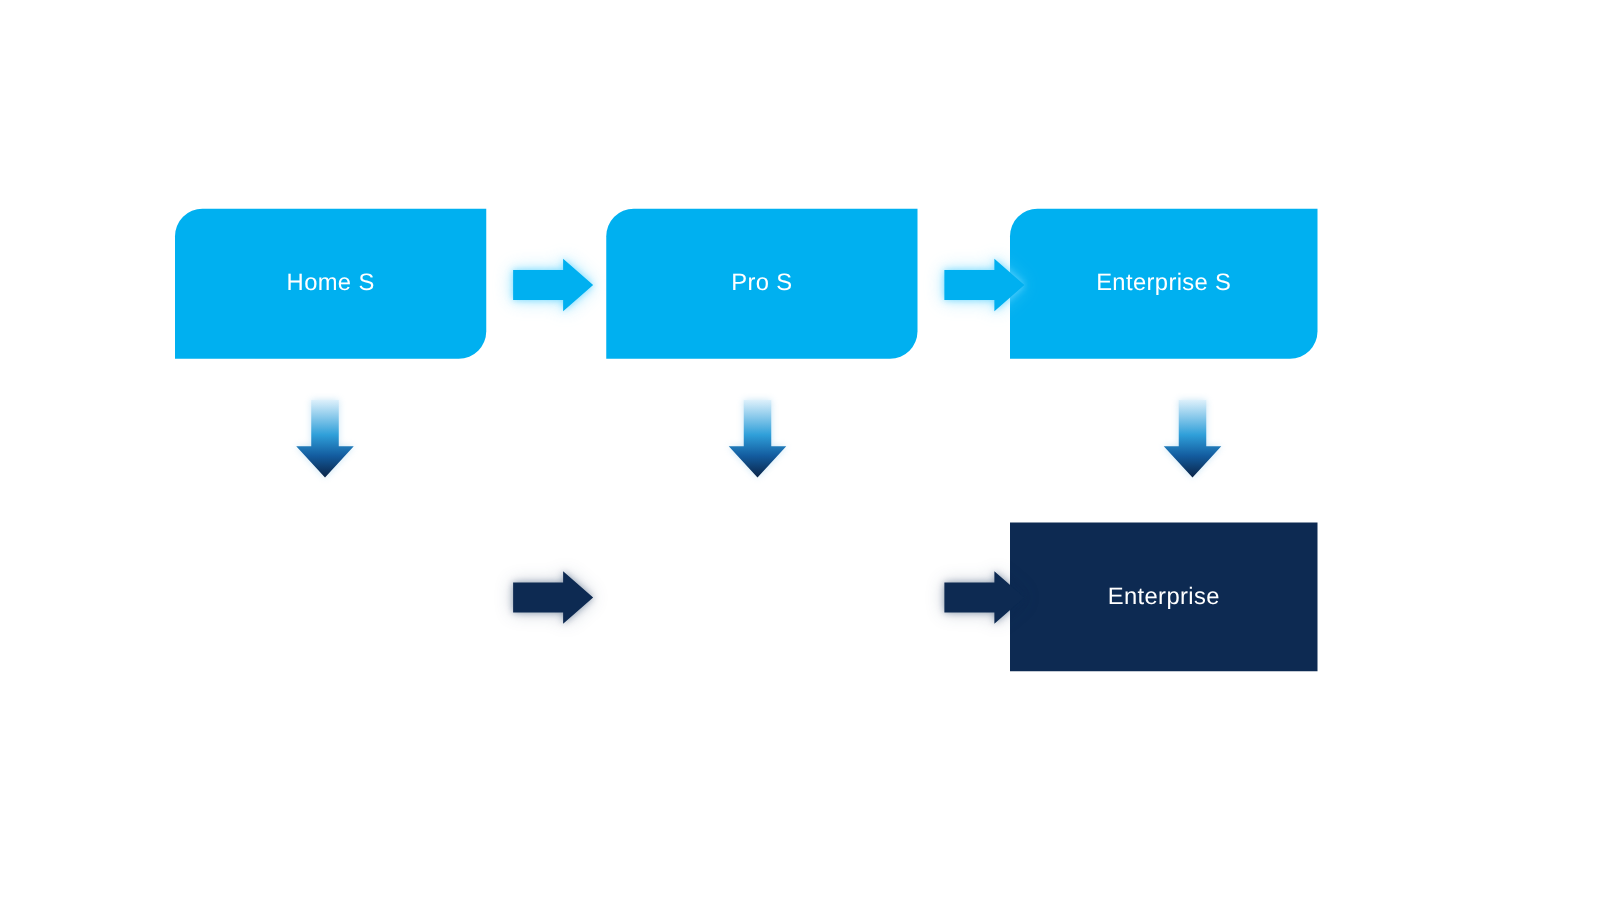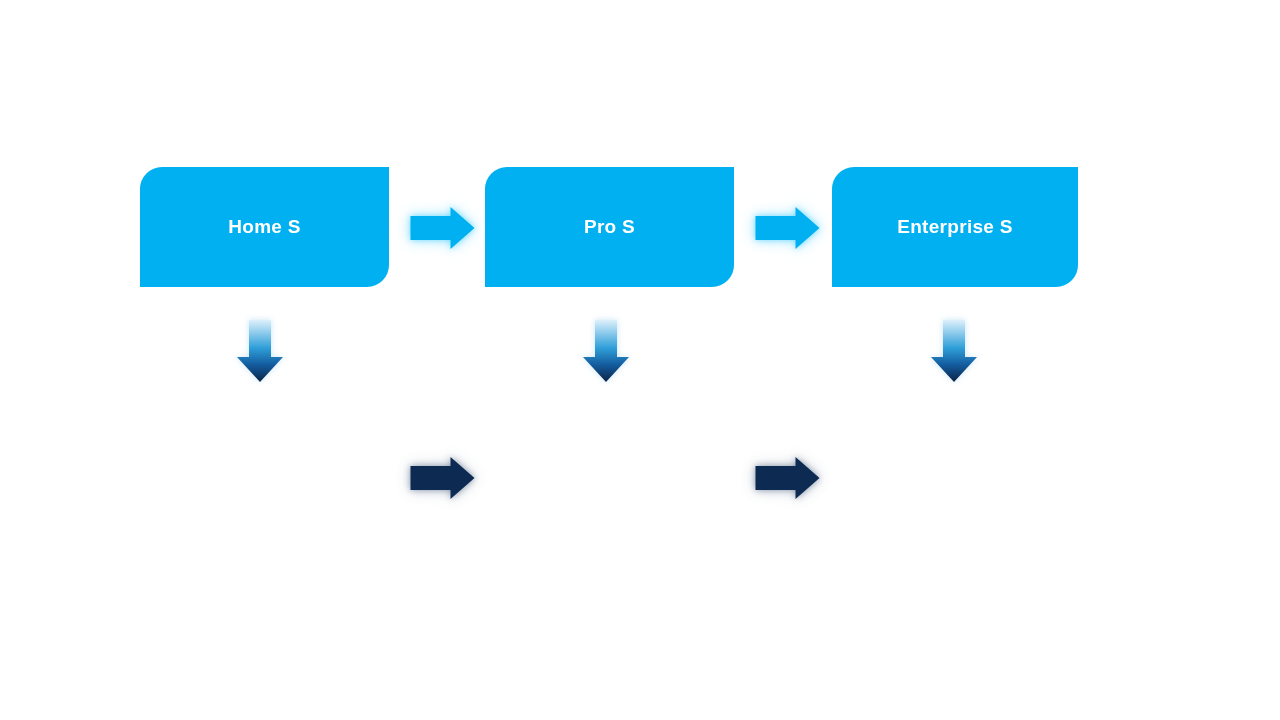--- a/index.html
+++ b/index.html
@@ -9,21 +9,20 @@
     height: 720px;
     background: #ffffff;
     font-family: "Liberation Sans", sans-serif;
     overflow: hidden;
   }
   .canvas {
     position: relative;
     width: 1280px;
     height: 720px;
     background: var(--slide-bg, #ffffff);
-    font-weight: bold;
   }
   
   .box {
     position: absolute;
     display: flex;
     align-items: center;
     justify-content: center;
     color: var(--label-text, #ffffff);
     font-size: 19px;
     letter-spacing: 0.3px;
@@ -33,21 +32,21 @@
     background: var(--box-light, #00B0F0);
     border-radius: 22px 0 22px 0; 
   }
   .box.dark {
     background: var(--box-dark, #0D2A52);
   }
   .row-top    { top: 167px; height: 120px; }
   .row-bottom { top: 418px; height: 119px; }
   .col1 { left: 140px; width: 249px; }
   .col2 { left: 485px; width: 249px; }
-  .col3 { left: 832px; width: 246px; }
+  .col3 { left: 808px; width: 246px; }
 
   
   .h-arrow {
     position: absolute;
     width: 65px;
     height: 42px;
   }
   .h-arrow svg { display: block; width: 100%; height: 100%; overflow: visible; }
   .h-arrow.light svg {
     filter: drop-shadow(0 0 3px rgba(102, 214, 255, 0.85))
@@ -99,20 +98,23 @@
   <div class="box light row-top col1">
     <span>Home S</span>
   </div>
   <div class="box light row-top col2">
     <span>Pro S</span>
   </div>
   <div class="box light row-top col3">
     <span>Enterprise S</span>
   </div>
 
+  <div class="box dark row-bottom col3">
+    <span>Enterprise</span>
+  </div>
 
   <div class="h-arrow light pos-top-gap1">
     <svg viewBox="0 0 64 42">
       <polygon points="0,9 40,9 40,0 64,21 40,42 40,33 0,33"></polygon>
     </svg>
   </div>
   <div class="h-arrow light pos-top-gap2">
     <svg viewBox="0 0 64 42">
       <polygon points="0,9 40,9 40,0 64,21 40,42 40,33 0,33"></polygon>
     </svg>

